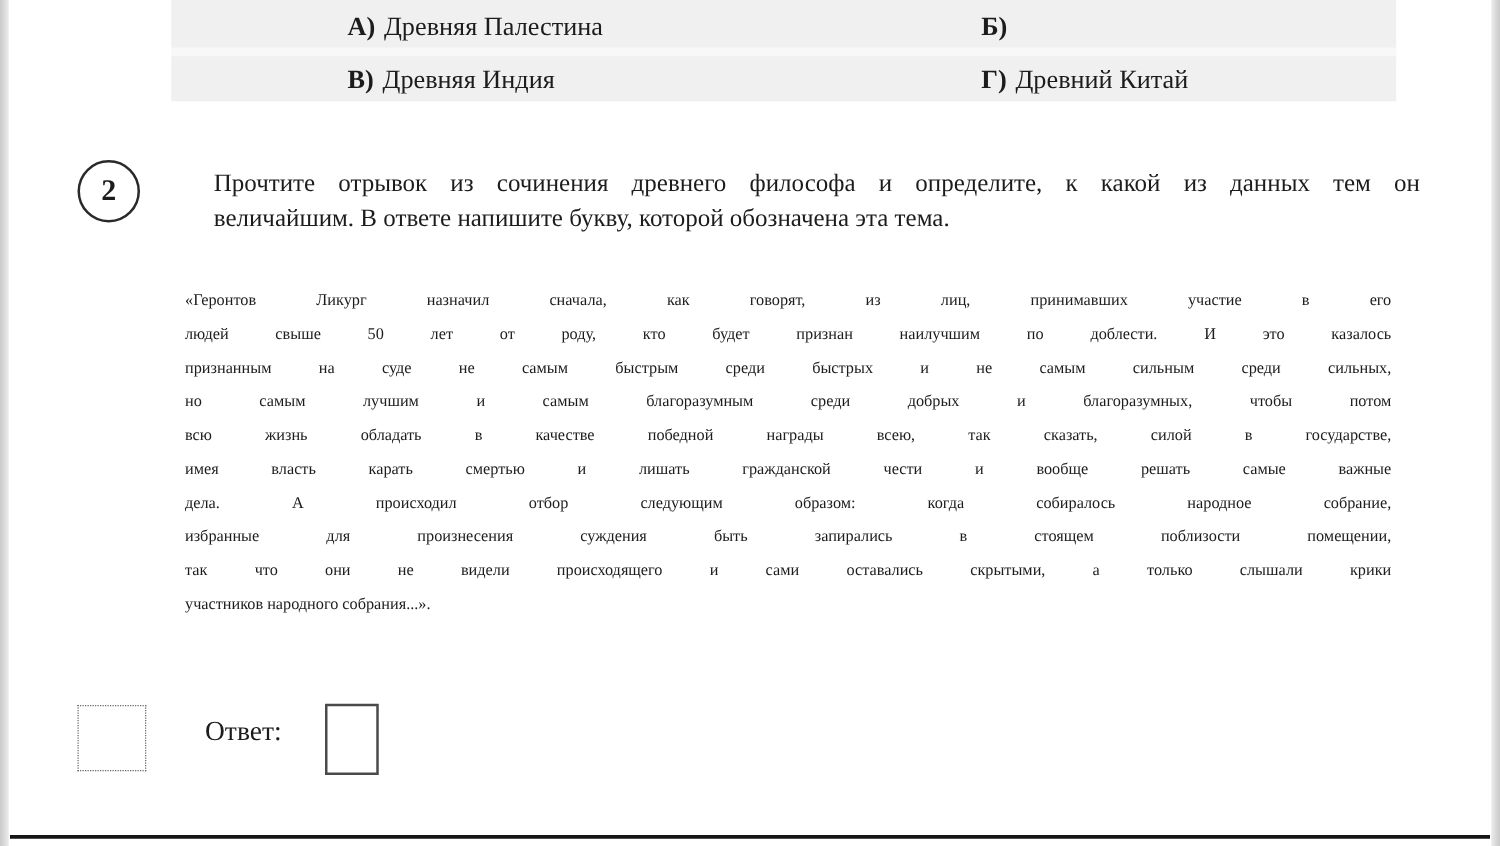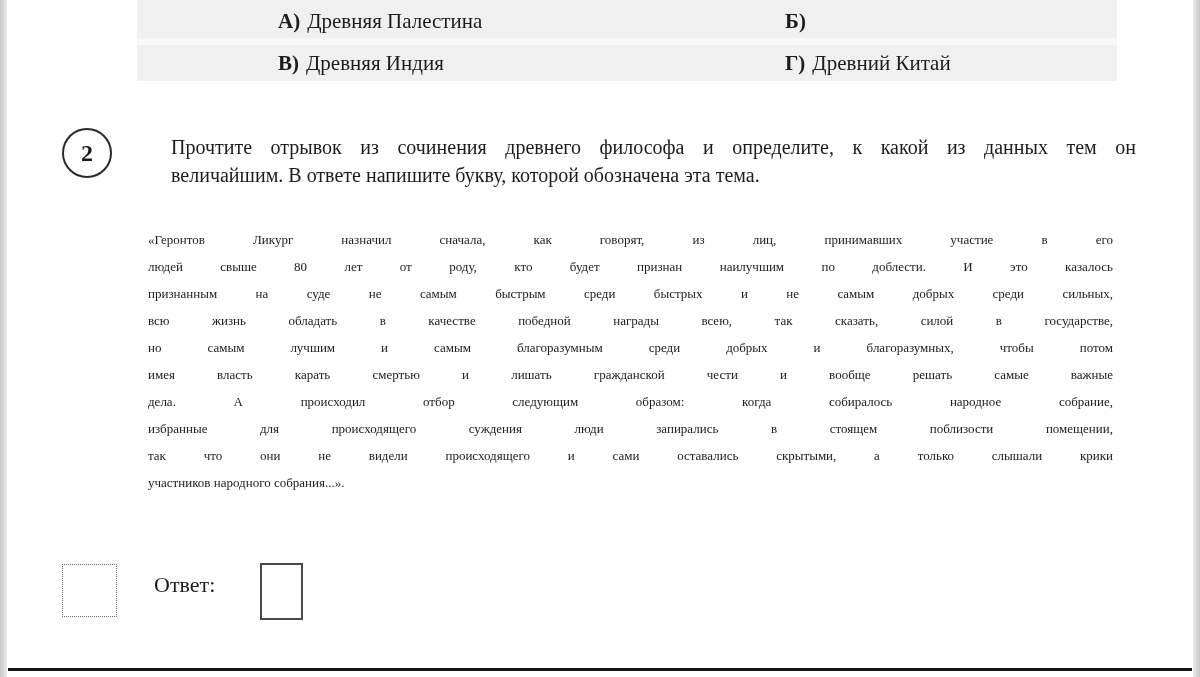--- a/index.html
+++ b/index.html
@@ -61,21 +61,21 @@
   .jline.last { text-align-last: left; }
 
   
   .score-box {
     position: absolute; left: 62px; top: 564px;
     width: 53px; height: 51px;
     border: 1.5px dotted #6a6a6a;
     background: #ffffff;
   }
   .answer-label {
-    position: absolute; left: 154px; top: 572px;
+    position: absolute; left: 164px; top: 572px;
     font-size: 22px;
   }
   .answer-box {
     position: absolute; left: 260px; top: 563px;
     width: 39px; height: 53px;
     border: 2px solid #4a4a4a;
     background: #ffffff;
     font-size: 24px; text-align: center; line-height: 53px;
   }
 
@@ -119,27 +119,27 @@
   <span>2</span>
 </div>
 
 <div class="prompt">
   <div class="jline">Прочтите отрывок из сочинения древнего философа и определите, к какой из данных тем он</div>
   <div class="jline last">величайшим. В ответе напишите букву, которой обозначена эта тема.</div>
 </div>
 
 <div class="passage">
   <div class="jline">«Геронтов Ликург назначил сначала, как говорят, из лиц, принимавших участие в его</div>
-  <div class="jline">людей свыше 80 лет от роду, кто будет признан наилучшим по доблести. И это казалось</div>
-  <div class="jline">признанным на суде не самым быстрым среди быстрых и не самым добрых среди сильных,</div>
+  <div class="jline">людей свыше 50 лет от роду, кто будет признан наилучшим по доблести. И это казалось</div>
+  <div class="jline">признанным на суде не самым быстрым среди быстрых и не самым сильным среди сильных,</div>
+  <div class="jline">но самым лучшим и самым благоразумным среди добрых и благоразумных, чтобы потом</div>
   <div class="jline">всю жизнь обладать в качестве победной награды всею, так сказать, силой в государстве,</div>
-  <div class="jline">но самым лучшим и самым благоразумным среди добрых и благоразумных, чтобы потом</div>
   <div class="jline">имея власть карать смертью и лишать гражданской чести и вообще решать самые важные</div>
   <div class="jline">дела. А происходил отбор следующим образом: когда собиралось народное собрание,</div>
-  <div class="jline">избранные для происходящего суждения люди запирались в стоящем поблизости помещении,</div>
+  <div class="jline">избранные для произнесения суждения быть запирались в стоящем поблизости помещении,</div>
   <div class="jline">так что они не видели происходящего и сами оставались скрытыми, а только слышали крики</div>
   <div class="jline last">участников народного собрания...».</div>
 </div>
 
 <div class="score-box"></div>
 <span class="answer-label">Ответ:</span>
 <div class="answer-box"></div>
 
 <div class="bottom-rule"></div>
 

